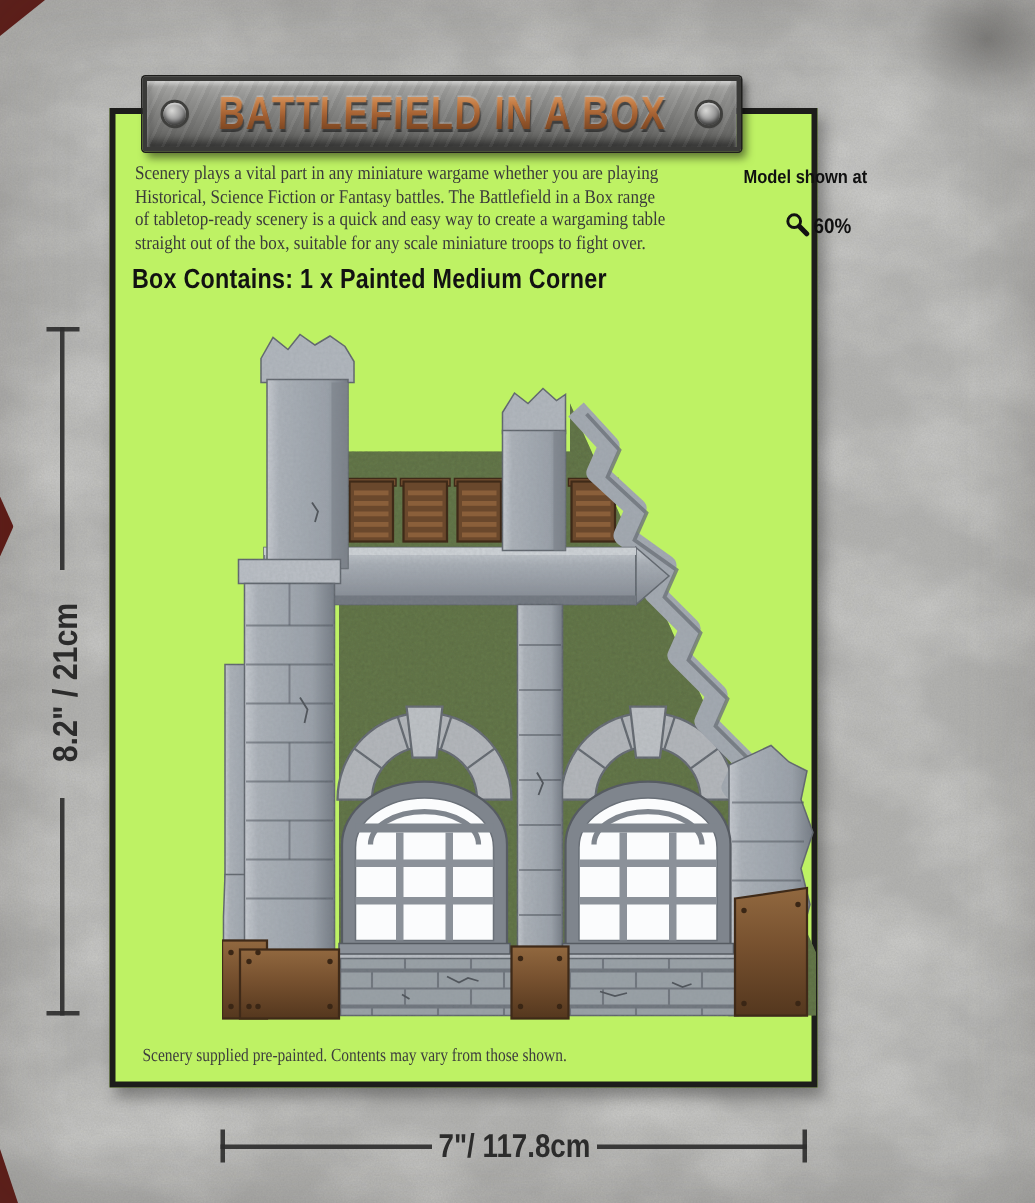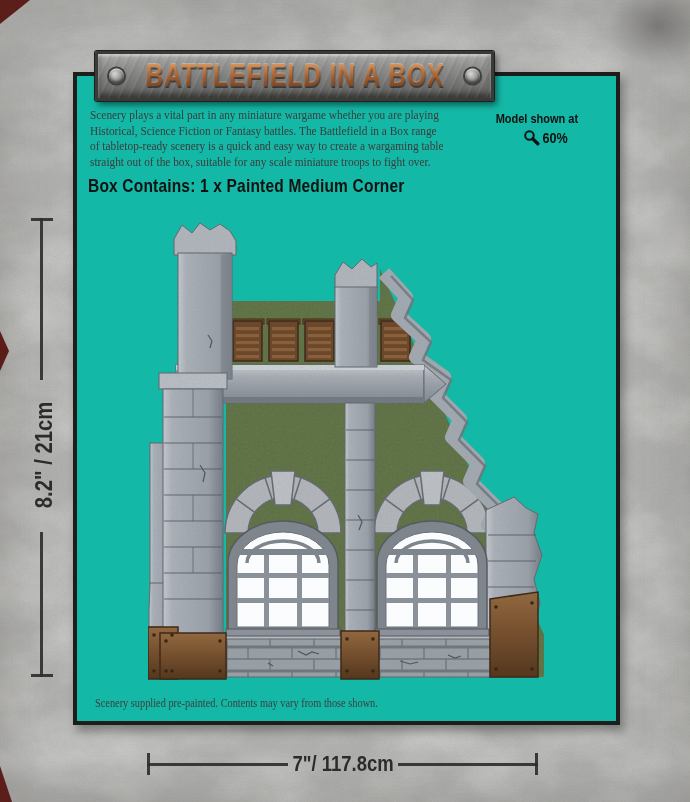--- a/index.html
+++ b/index.html
@@ -11,22 +11,22 @@
   .vignette{position:absolute;inset:0;z-index:8;pointer-events:none;
     box-shadow:inset 0 0 55px rgba(75,73,70,.28);}
   .corner-tl{position:absolute;left:0;top:0;width:30px;height:24px;z-index:2;
     clip-path:polygon(0 0,100% 0,0 100%);}
   .edge-left-red{position:absolute;left:0;top:331px;width:9px;height:40px;z-index:2;
     clip-path:polygon(0 0,100% 50%,0 100%);}
   .corner-bl{position:absolute;left:0;top:766px;width:12px;height:36px;z-index:2;
     clip-path:polygon(0 100%,0 0,100% 100%);}
 
   
-  .panel{position:absolute;left:73px;top:72px;width:547px;height:653px;z-index:2;
-    box-sizing:border-box;background:#14b8a6;border:4px solid #1d1d1b;
+  .panel{position:absolute;left:73px;top:72px;width:472px;height:653px;z-index:2;
+    box-sizing:border-box;background:#bef264;border:4px solid #1d1d1b;
     box-shadow:4px 6px 9px rgba(30,30,30,.38);}
 
   
   .banner{position:absolute;left:95px;top:51px;width:393px;height:44px;z-index:5;
     background:linear-gradient(180deg,#aaaaa8,#8f8f8d 30%,#747472 68%,#5b5b59);
     border:3px solid #3a3a38;border-radius:2px;
     box-shadow:0 0 0 1px #1f1f1d,3px 4px 6px rgba(0,0,0,.5),
       inset 0 2px 3px rgba(255,255,255,.5),inset 0 -4px 6px rgba(0,0,0,.45);
     display:flex;align-items:center;justify-content:center;}
   .banner::before{content:"";position:absolute;inset:0;border-radius:2px;
@@ -42,21 +42,21 @@
     box-shadow:inset 0 -2px 3px rgba(0,0,0,.5),inset 0 1px 1px rgba(255,255,255,.6),
       0 0 0 2px #3f3f3d,1px 1px 2px rgba(0,0,0,.4);}
   .rivet.left{left:11px}.rivet.right{right:11px}
 
   
   .intro{position:absolute;left:13px;top:32px;color:#3b3b3b;
     font-family:"Liberation Serif",serif;font-size:12.9px;line-height:15.6px;}
   .intro .ln{white-space:nowrap;transform:scaleX(.88);transform-origin:left center;}
   .scale-note{position:absolute;left:413px;top:33px;width:112px;text-align:left;color:#101010;}
   .scale-label{font-weight:700;font-size:12.5px;display:inline-block;transform:scaleX(.88);white-space:nowrap;}
-  .scale-row{display:flex;align-items:center;justify-content:center;gap:1px;margin-top:2px;}
+  .scale-row{display:flex;align-items:center;justify-content:center;gap:1px;margin-top:14px;}
   .scale-value{font-weight:700;font-size:14px;display:inline-block;transform:scaleX(.9);}
   .contents-heading{position:absolute;left:11px;top:99px;color:#121212;font-weight:700;
     font-size:18.5px;white-space:nowrap;transform:scaleX(.84);transform-origin:left center;
     letter-spacing:.2px;}
   .model-wrap{position:absolute;left:71px;top:139px;width:400px;height:470px;}
   .footnote{position:absolute;left:18px;top:620px;color:#3e3e3e;
     font-family:"Liberation Serif",serif;font-size:12.3px;white-space:nowrap;
     transform:scaleX(.84);transform-origin:left center;}
 
   

